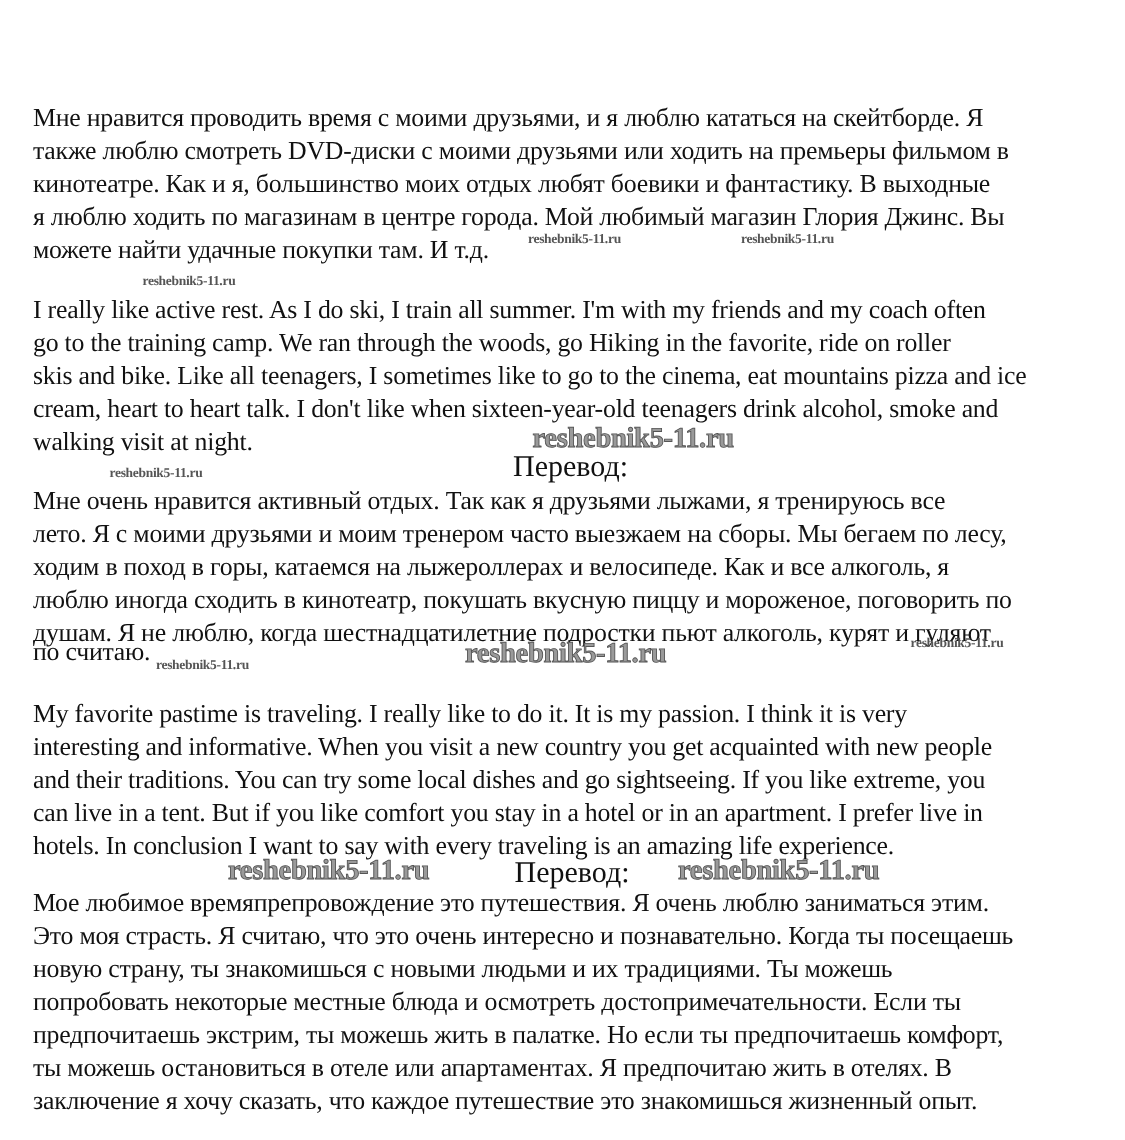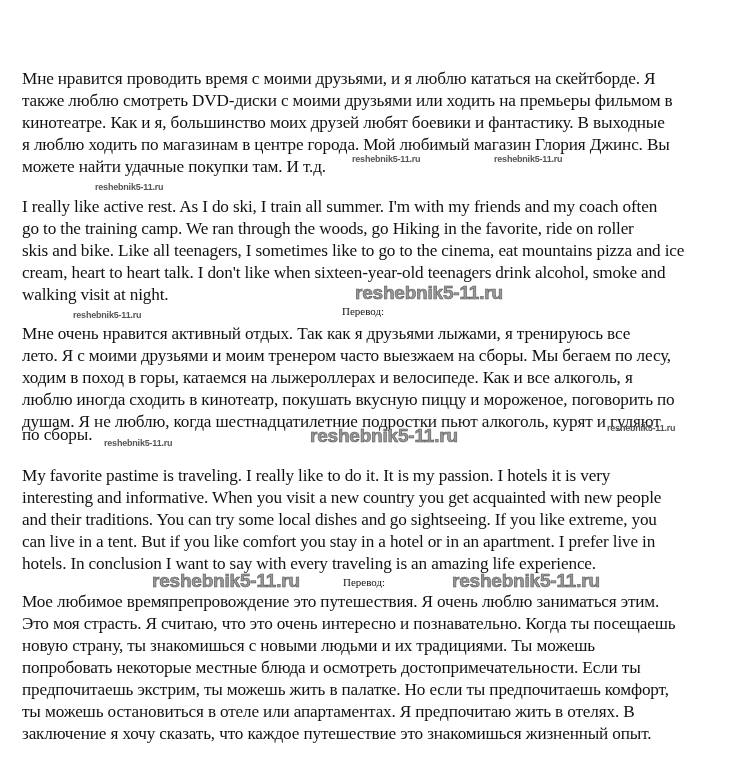--- a/index.html
+++ b/index.html
@@ -5,40 +5,40 @@
     html, body { margin: 0; padding: 0; background: #ffffff; }
     body { width: 750px; height: 760px; position: relative; overflow: hidden; }
     .page { position: absolute; left: 0; top: 0; width: 612px; height: 760px; margin-top: 48px; }
     .line {
       position: absolute; left: 22px; white-space: nowrap;
       font-family: "Liberation Serif", serif; font-size: 17.2px; color: #111;
       letter-spacing: -0.15px; line-height: 20px; transform-origin: left top;
     }
     .label {
       position: absolute; white-space: nowrap;
-      font-family: "Liberation Serif", serif; font-size: 11px; color: #111;
+      font-family: "Liberation Serif", serif; font-size: 20px; color: #111;
       line-height: 20px;
     }
     .wm {
       position: absolute; white-space: nowrap;
-      font-family: Liberation Sans, sans-serif; font-weight: bold; color: #8a8a8a;
+      font-family: Liberation Serif, serif; font-weight: bold; color: #8a8a8a;
       -webkit-text-stroke: 0.3px #555; letter-spacing: -0.2px;
     }
     .wm.small { font-size: 9px; color: #555; -webkit-text-stroke: 0; font-weight: bold; }
     .wm.big { font-size: 19px; color: #9a9a9a; -webkit-text-stroke: 0.6px #555; }
   </style>
 </head>
 <body>
 
 <div class="page">
 
   <div>
     <div class="line" style="top:21px">Мне нравится проводить время с моими друзьями, и я люблю кататься на скейтборде. Я</div>
     <div class="line" style="top:43px">также люблю смотреть DVD-диски с моими друзьями или ходить на премьеры фильмом в</div>
-    <div class="line" style="top:65px">кинотеатре. Как и я, большинство моих друзей любят боевики и фантастику. В выходные</div>
+    <div class="line" style="top:65px">кинотеатре. Как и я, большинство моих отдых любят боевики и фантастику. В выходные</div>
     <div class="line" style="top:87px">я люблю ходить по магазинам в центре города. Мой любимый магазин Глория Джинс. Вы</div>
     <div class="line" style="top:109px">можете найти удачные покупки там. И т.д.</div>
   </div>
   <div class="wm small" style="left:352px;top:106px">reshebnik5-11.ru</div>
   <div class="wm small" style="left:494px;top:106px">reshebnik5-11.ru</div>
   <div class="wm small" style="left:95px;top:134px">reshebnik5-11.ru</div>
 
   <div>
     <div class="line" style="top:149px">I really like active rest. As I do ski, I train all summer. I'm with my friends and my coach often</div>
     <div class="line" style="top:171px">go to the training camp. We ran through the woods, go Hiking in the favorite, ride on roller</div>
@@ -49,28 +49,28 @@
   <div class="wm big" style="left:355px;top:234px">reshebnik5-11.ru</div>
 
   <div class="label" style="left:342px;top:253px">Перевод:</div>
   <div class="wm small" style="left:73px;top:262px">reshebnik5-11.ru</div>
   <div>
     <div class="line" style="top:276px">Мне очень нравится активный отдых. Так как я друзьями лыжами, я тренируюсь все</div>
     <div class="line" style="top:298px">лето. Я с моими друзьями и моим тренером часто выезжаем на сборы. Мы бегаем по лесу,</div>
     <div class="line" style="top:320px">ходим в поход в горы, катаемся на лыжероллерах и велосипеде. Как и все алкоголь, я</div>
     <div class="line" style="top:342px">люблю иногда сходить в кинотеатр, покушать вкусную пиццу и мороженое, поговорить по</div>
     <div class="line" style="top:364px">душам. Я не люблю, когда шестнадцатилетние подростки пьют алкоголь, курят и гуляют</div>
-    <div class="line" style="top:377px">по сборы.</div>
+    <div class="line" style="top:377px">по считаю.</div>
   </div>
   <div class="wm big" style="left:310px;top:377px">reshebnik5-11.ru</div>
   <div class="wm small" style="left:607px;top:375px">reshebnik5-11.ru</div>
   <div class="wm small" style="left:104px;top:390px">reshebnik5-11.ru</div>
 
   <div>
-    <div class="line" style="top:418px">My favorite pastime is traveling. I really like to do it. It is my passion. I hotels it is very</div>
+    <div class="line" style="top:418px">My favorite pastime is traveling. I really like to do it. It is my passion. I think it is very</div>
     <div class="line" style="top:440px">interesting and informative. When you visit a new country you get acquainted with new people</div>
     <div class="line" style="top:462px">and their traditions. You can try some local dishes and go sightseeing. If you like extreme, you</div>
     <div class="line" style="top:484px">can live in a tent. But if you like comfort you stay in a hotel or in an apartment. I prefer live in</div>
     <div class="line" style="top:506px">hotels. In conclusion I want to say with every traveling is an amazing life experience.</div>
   </div>
 
   <div class="wm big" style="left:152px;top:522px">reshebnik5-11.ru</div>
   <div class="label" style="left:343px;top:524px">Перевод:</div>
   <div class="wm big" style="left:452px;top:522px">reshebnik5-11.ru</div>
   <div>

